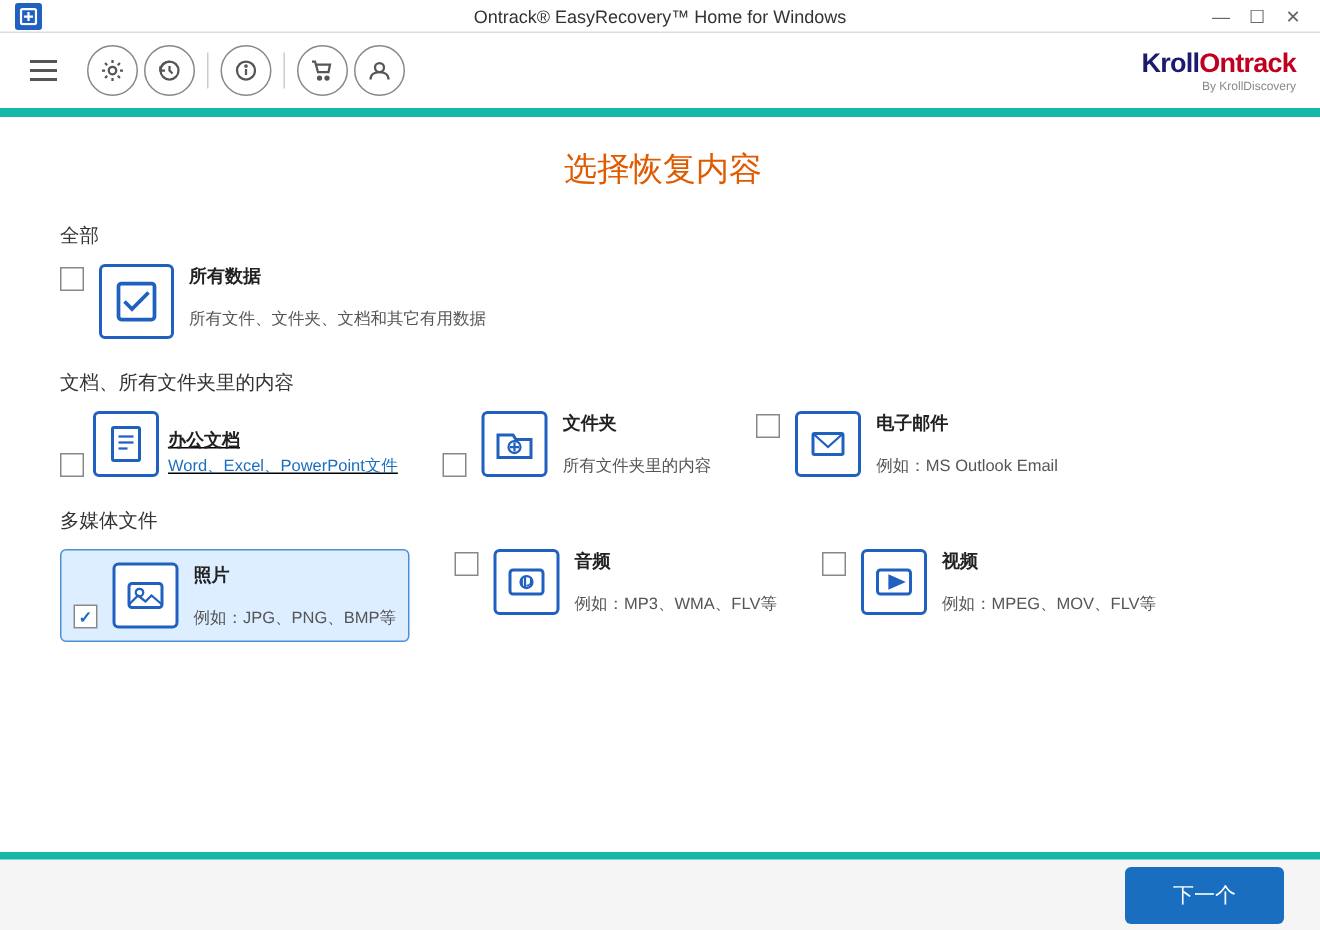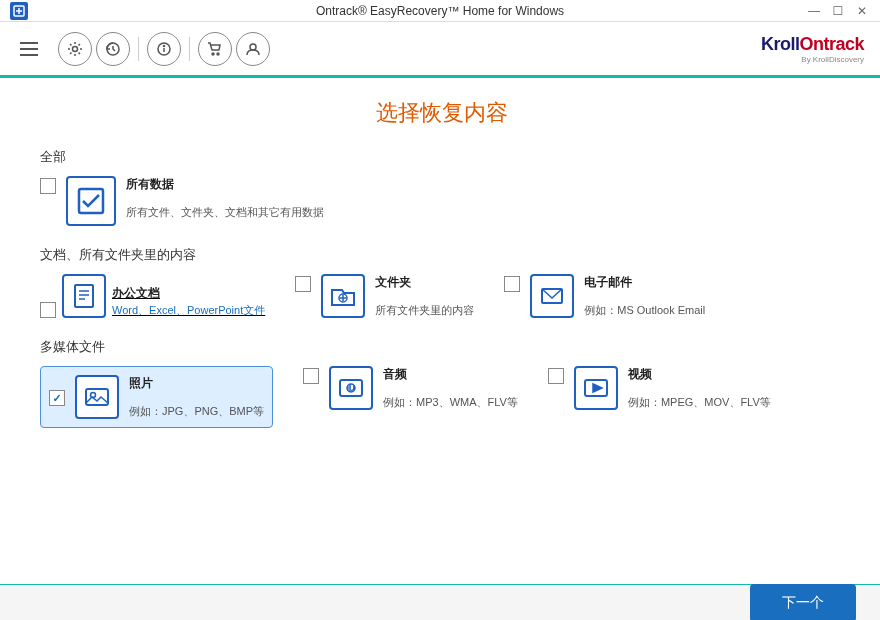--- a/index.html
+++ b/index.html
@@ -62,21 +62,21 @@
       border: none;
     }
 
     .toolbar {
       background: #fff;
       height: 56px;
       display: flex;
       align-items: center;
       justify-content: space-between;
       padding: 0 16px;
-      border-bottom: 3px solid #14b8a6;
+      border-bottom: 6px solid #14b8a6;
     }
     .toolbar-left {
       display: flex;
       align-items: center;
       gap: 16px;
     }
     .hamburger {
       display: flex;
       flex-direction: column;
       gap: 4px;
@@ -136,21 +136,21 @@
 
     .section-label {
       font-size: 13px;
       color: #333;
       margin-bottom: 10px;
       font-weight: normal;
     }
 
     .option-card {
       display: flex;
-      align-items: center;
+      align-items: flex-end;
       gap: 10px;
       padding: 8px;
       border-radius: 4px;
       cursor: pointer;
       min-width: 200px;
     }
     .option-card.selected {
       background: #dceeff;
       border: 1.5px solid #4a90d9;
     }
@@ -217,26 +217,26 @@
       margin-bottom: 20px;
     }
     .options-row {
       display: flex;
       gap: 30px;
       align-items: flex-start;
     }
 
     .footer-bar {
       background: #f5f5f5;
-      height: 36px;
+      height: 52px;
       display: flex;
       align-items: center;
       justify-content: flex-end;
       padding: 0 24px;
-      border-top: 1px solid #14b8a6;
+      border-top: 5px solid #14b8a6;
     }
     .next-btn {
       background: #1a6ec0;
       color: #fff;
       border: none;
       border-radius: 4px;
       padding: 10px 32px;
       font-size: 14px;
       cursor: pointer;
       font-family: inherit;
@@ -353,21 +353,21 @@
             <line x1="9" y1="13" x2="19" y2="13" stroke="#2060c0" stroke-width="1.5"></line>
             <line x1="9" y1="17" x2="15" y2="17" stroke="#2060c0" stroke-width="1.5"></line>
           </svg>
         </div>
         <div class="option-text">
           <span class="option-name">办公文档</span>
           <span class="option-sub-blue">Word、Excel、PowerPoint文件</span>
         </div>
       </div>
 
-      <div style="display:flex;align-items:flex-start;gap:10px;">
+      <div style="display:flex;align-items:flex-end;gap:10px;">
         <div class="checkbox-wrap"></div>
         <div class="icon-box">
           <svg width="28" height="28" viewBox="0 0 28 28" fill="none">
             <path d="M3 8h10l2 3h10v12H3V8z" stroke="#2060c0" stroke-width="2" fill="none"></path>
             <circle cx="14" cy="16" r="4" stroke="#2060c0" stroke-width="1.5" fill="none"></circle>
             <line x1="14" y1="13" x2="14" y2="19" stroke="#2060c0" stroke-width="1.5"></line>
             <line x1="11" y1="16" x2="17" y2="16" stroke="#2060c0" stroke-width="1.5"></line>
           </svg>
         </div>
         <div class="option-text">

